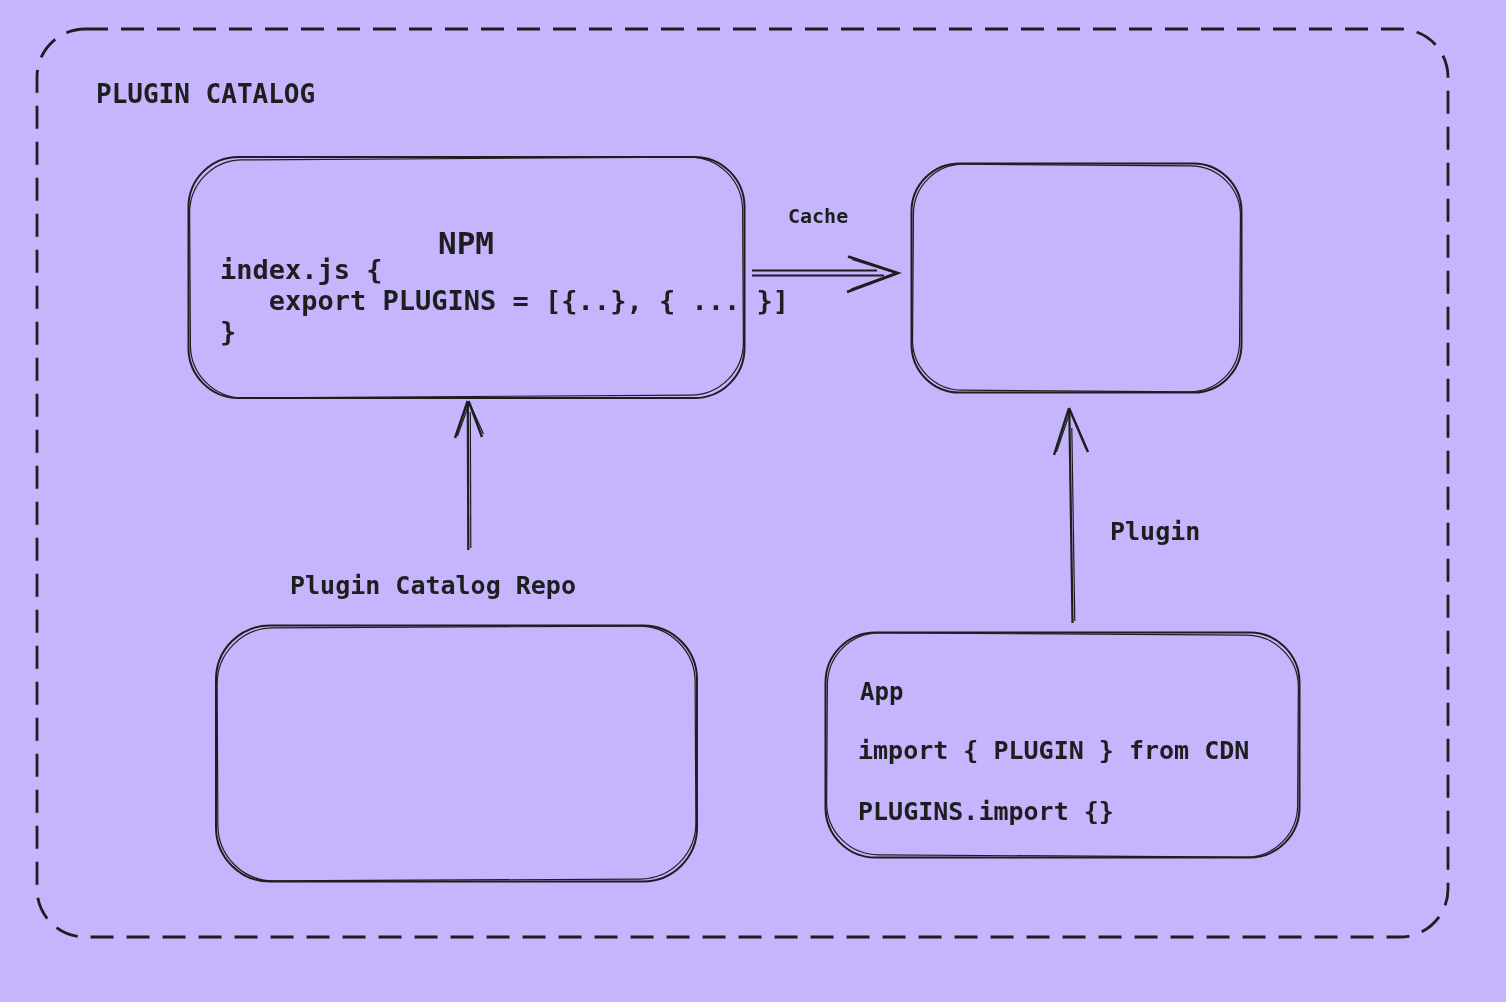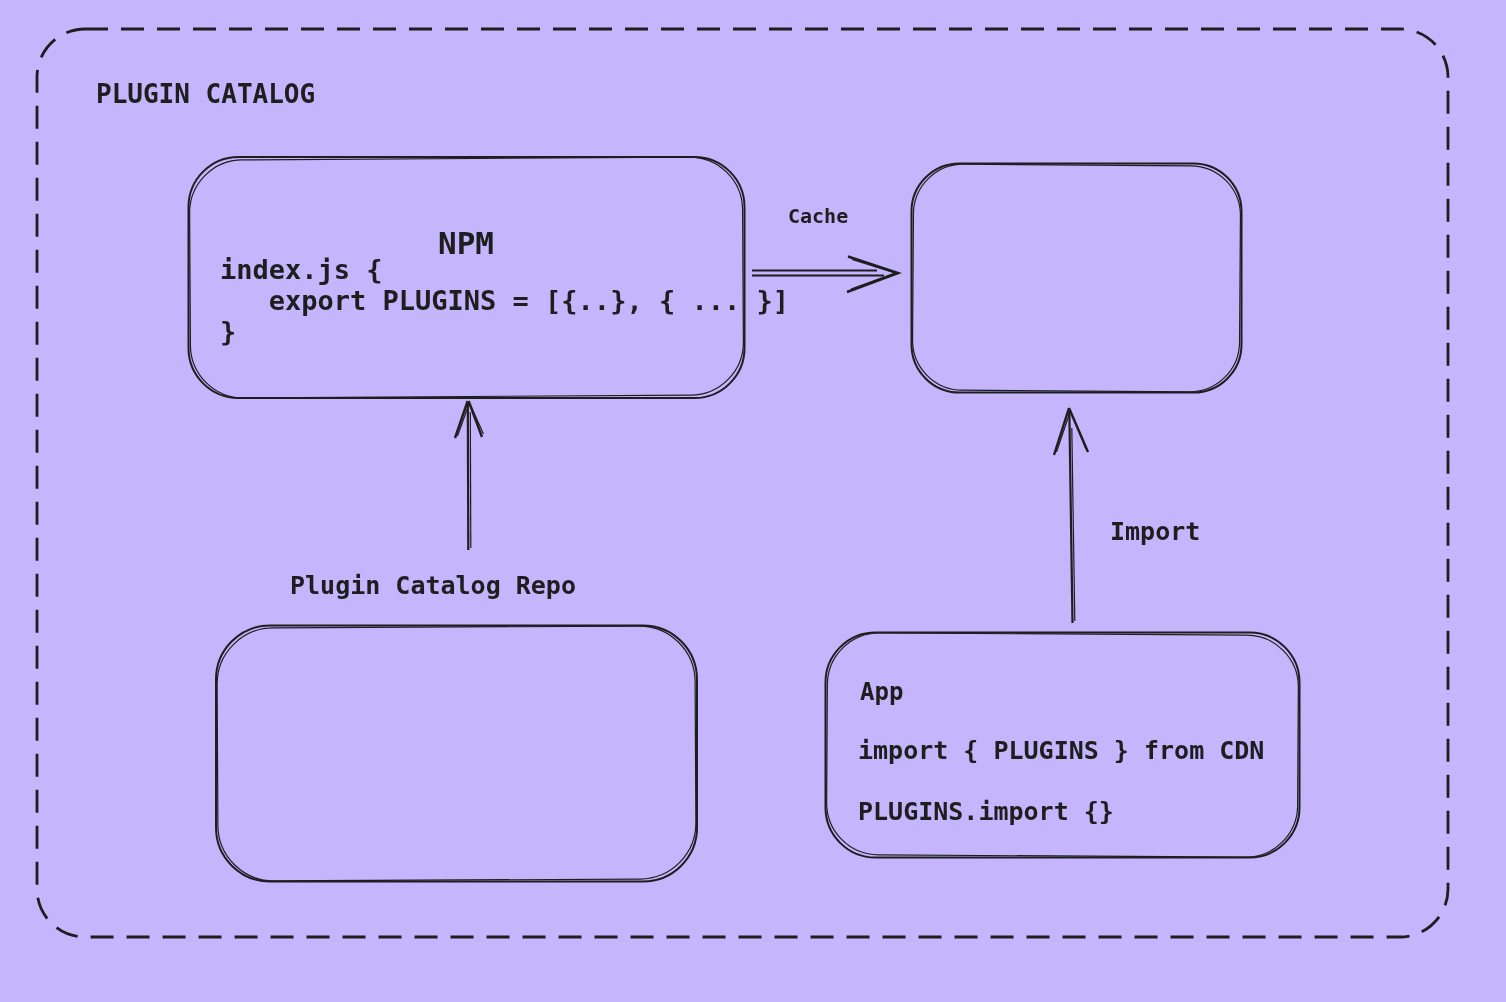--- a/index.html
+++ b/index.html
@@ -88,19 +88,19 @@
   <div class="txt t-npm-code">index.js {
    export PLUGINS = [{..}, { ... }]
 }</div>
 
   <div class="txt t-cache">Cache</div>
 
 
 
   <div class="txt t-repo-label">Plugin Catalog Repo</div>
 
-  <div class="txt t-import">Import</div>
+  <div class="txt t-import">Plugin</div>
 
   <div class="txt t-app-title">App</div>
-  <div class="txt t-app-code1">import { PLUGINS } from CDN</div>
+  <div class="txt t-app-code1">import { PLUGIN } from CDN</div>
   <div class="txt t-app-code2">PLUGINS.import {}</div>
 
 </div>
 
 </body></html>

